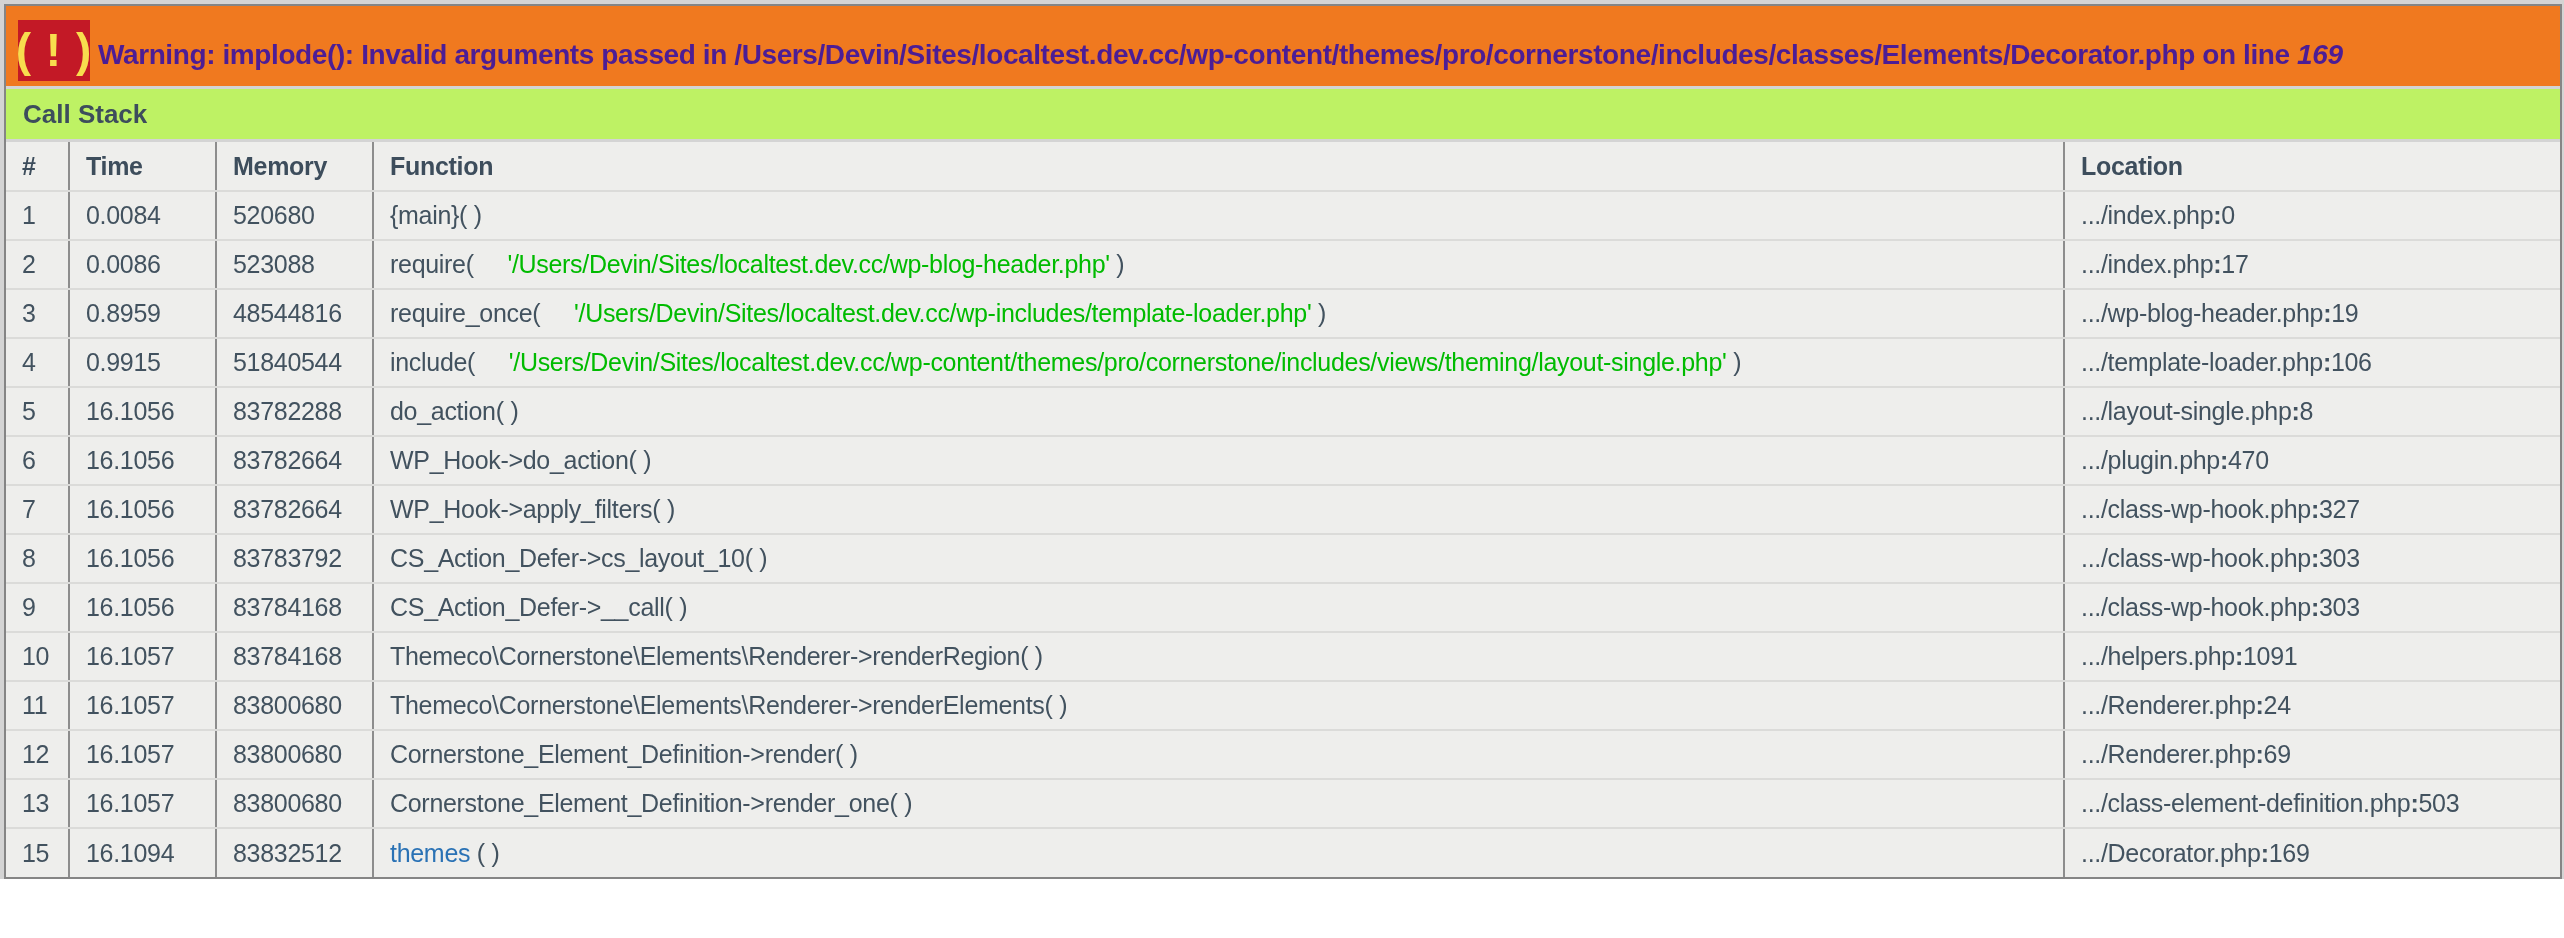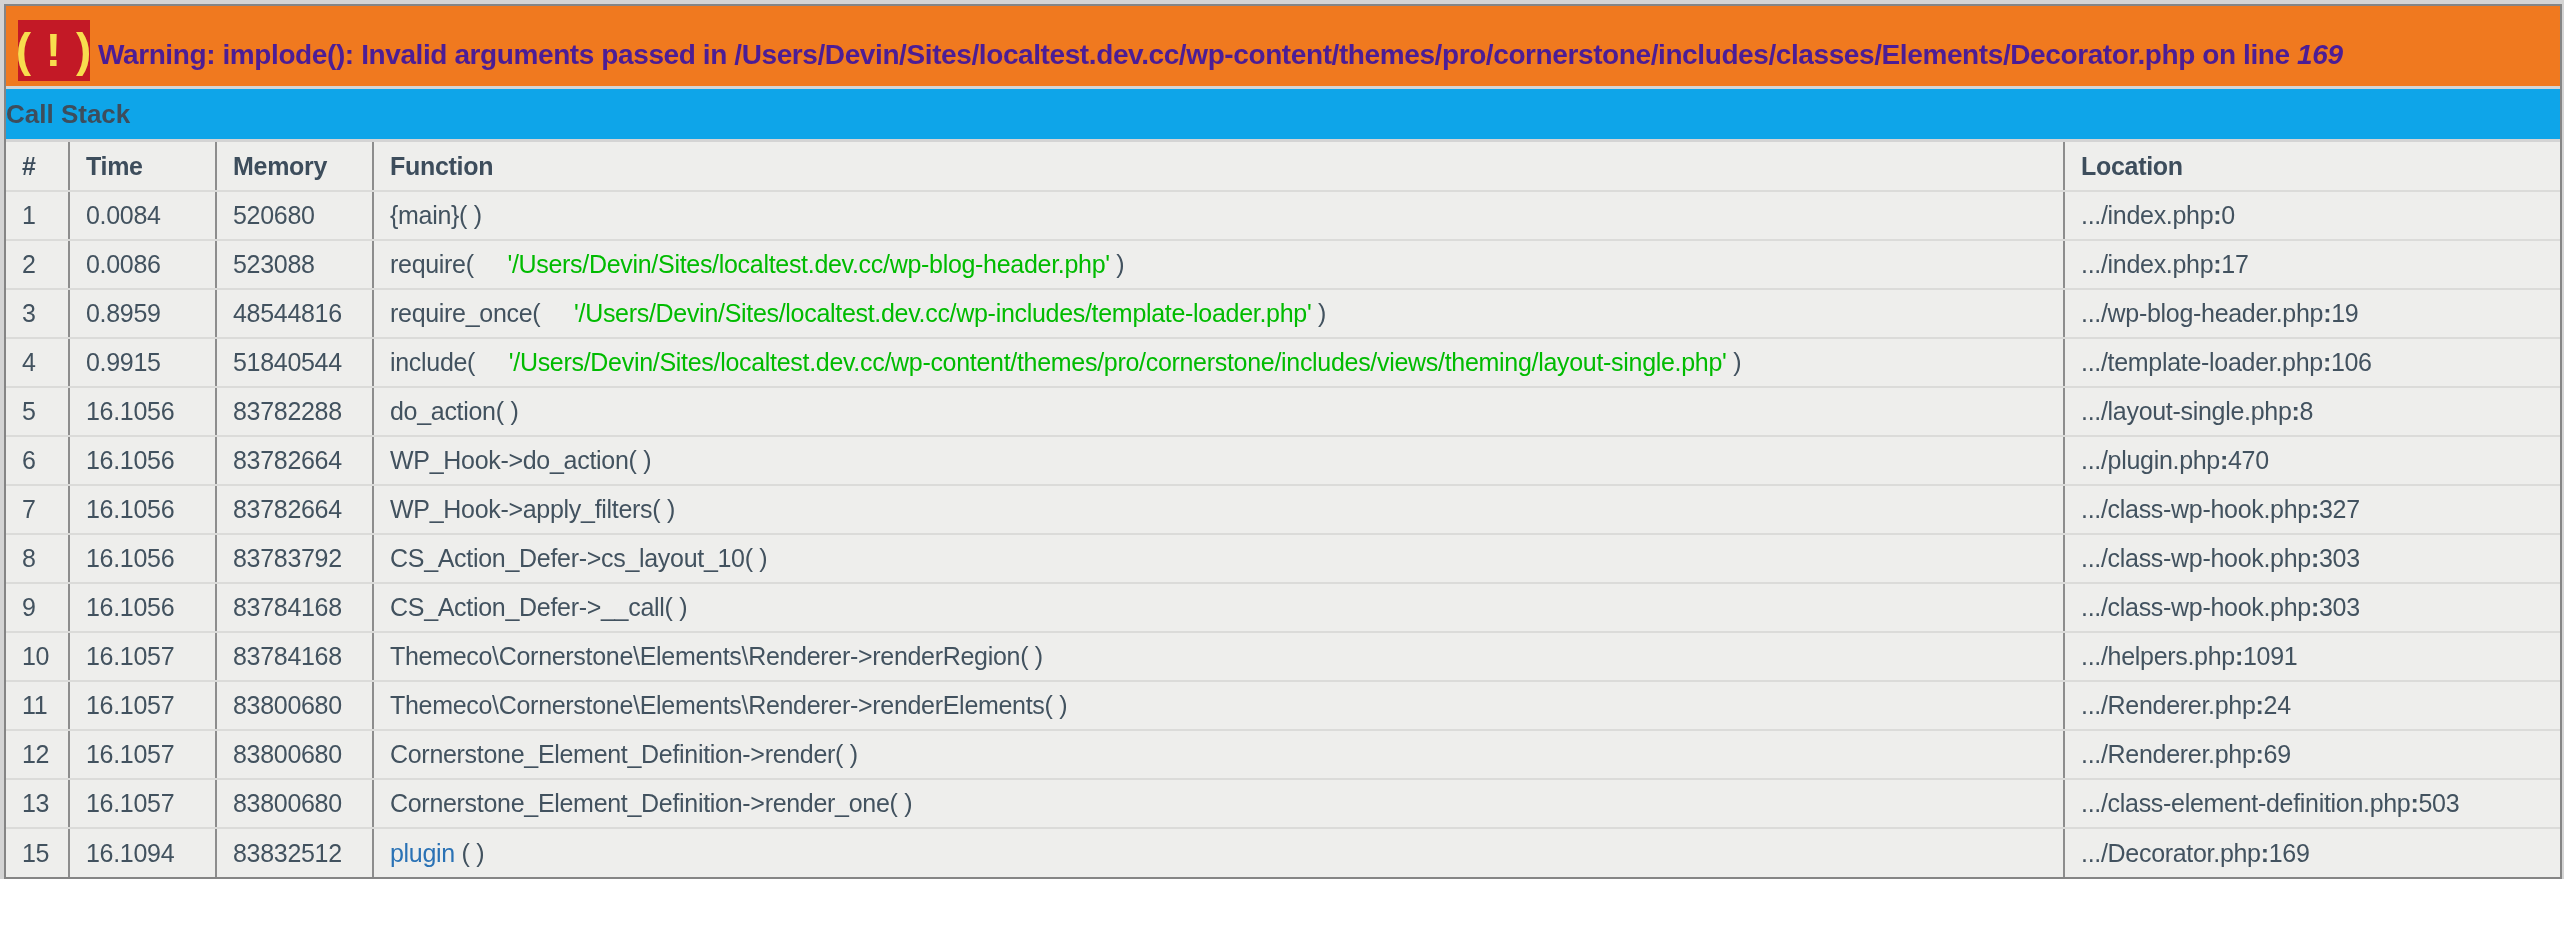--- a/index.html
+++ b/index.html
@@ -48,23 +48,24 @@
     margin-left: 8px;
     transform: translateY(9px);
     font-weight: bold;
     font-size: 28px;
     letter-spacing: -0.4px;
     color: #4c1d95;
   }
   .banner-text .line-no { font-style: italic; }
   .cs-bar {
     height: 50px;
-    background: #0ea5e9;
+    background: #bef264;
     display: flex;
     align-items: center;
+    padding-left: 17px;
     font-weight: bold;
     font-size: 26px;
     color: #3d4d5c;
   }
   table.stack {
     width: 100%;
     border-collapse: collapse;
     table-layout: fixed;
     background: #eeeeec;
     font-size: 25px;
@@ -219,20 +220,20 @@
             <td>13</td>
             <td>16.1057</td>
             <td>83800680</td>
             <td><span>Cornerstone_Element_Definition-&gt;render_one( )</span></td>
             <td><span>.../class-element-definition.php</span><span class="loc-colon">:</span><span>503</span></td>
           </tr>
           <tr>
             <td>15</td>
             <td>16.1094</td>
             <td>83832512</td>
-            <td><span class="fn-link">plugin</span><span> ( )</span></td>
+            <td><span class="fn-link">themes</span><span> ( )</span></td>
             <td><span>.../Decorator.php</span><span class="loc-colon">:</span><span>169</span></td>
           </tr>
         </tbody>
     </table>
 
   </div>
 </div>
 
 </body></html>

